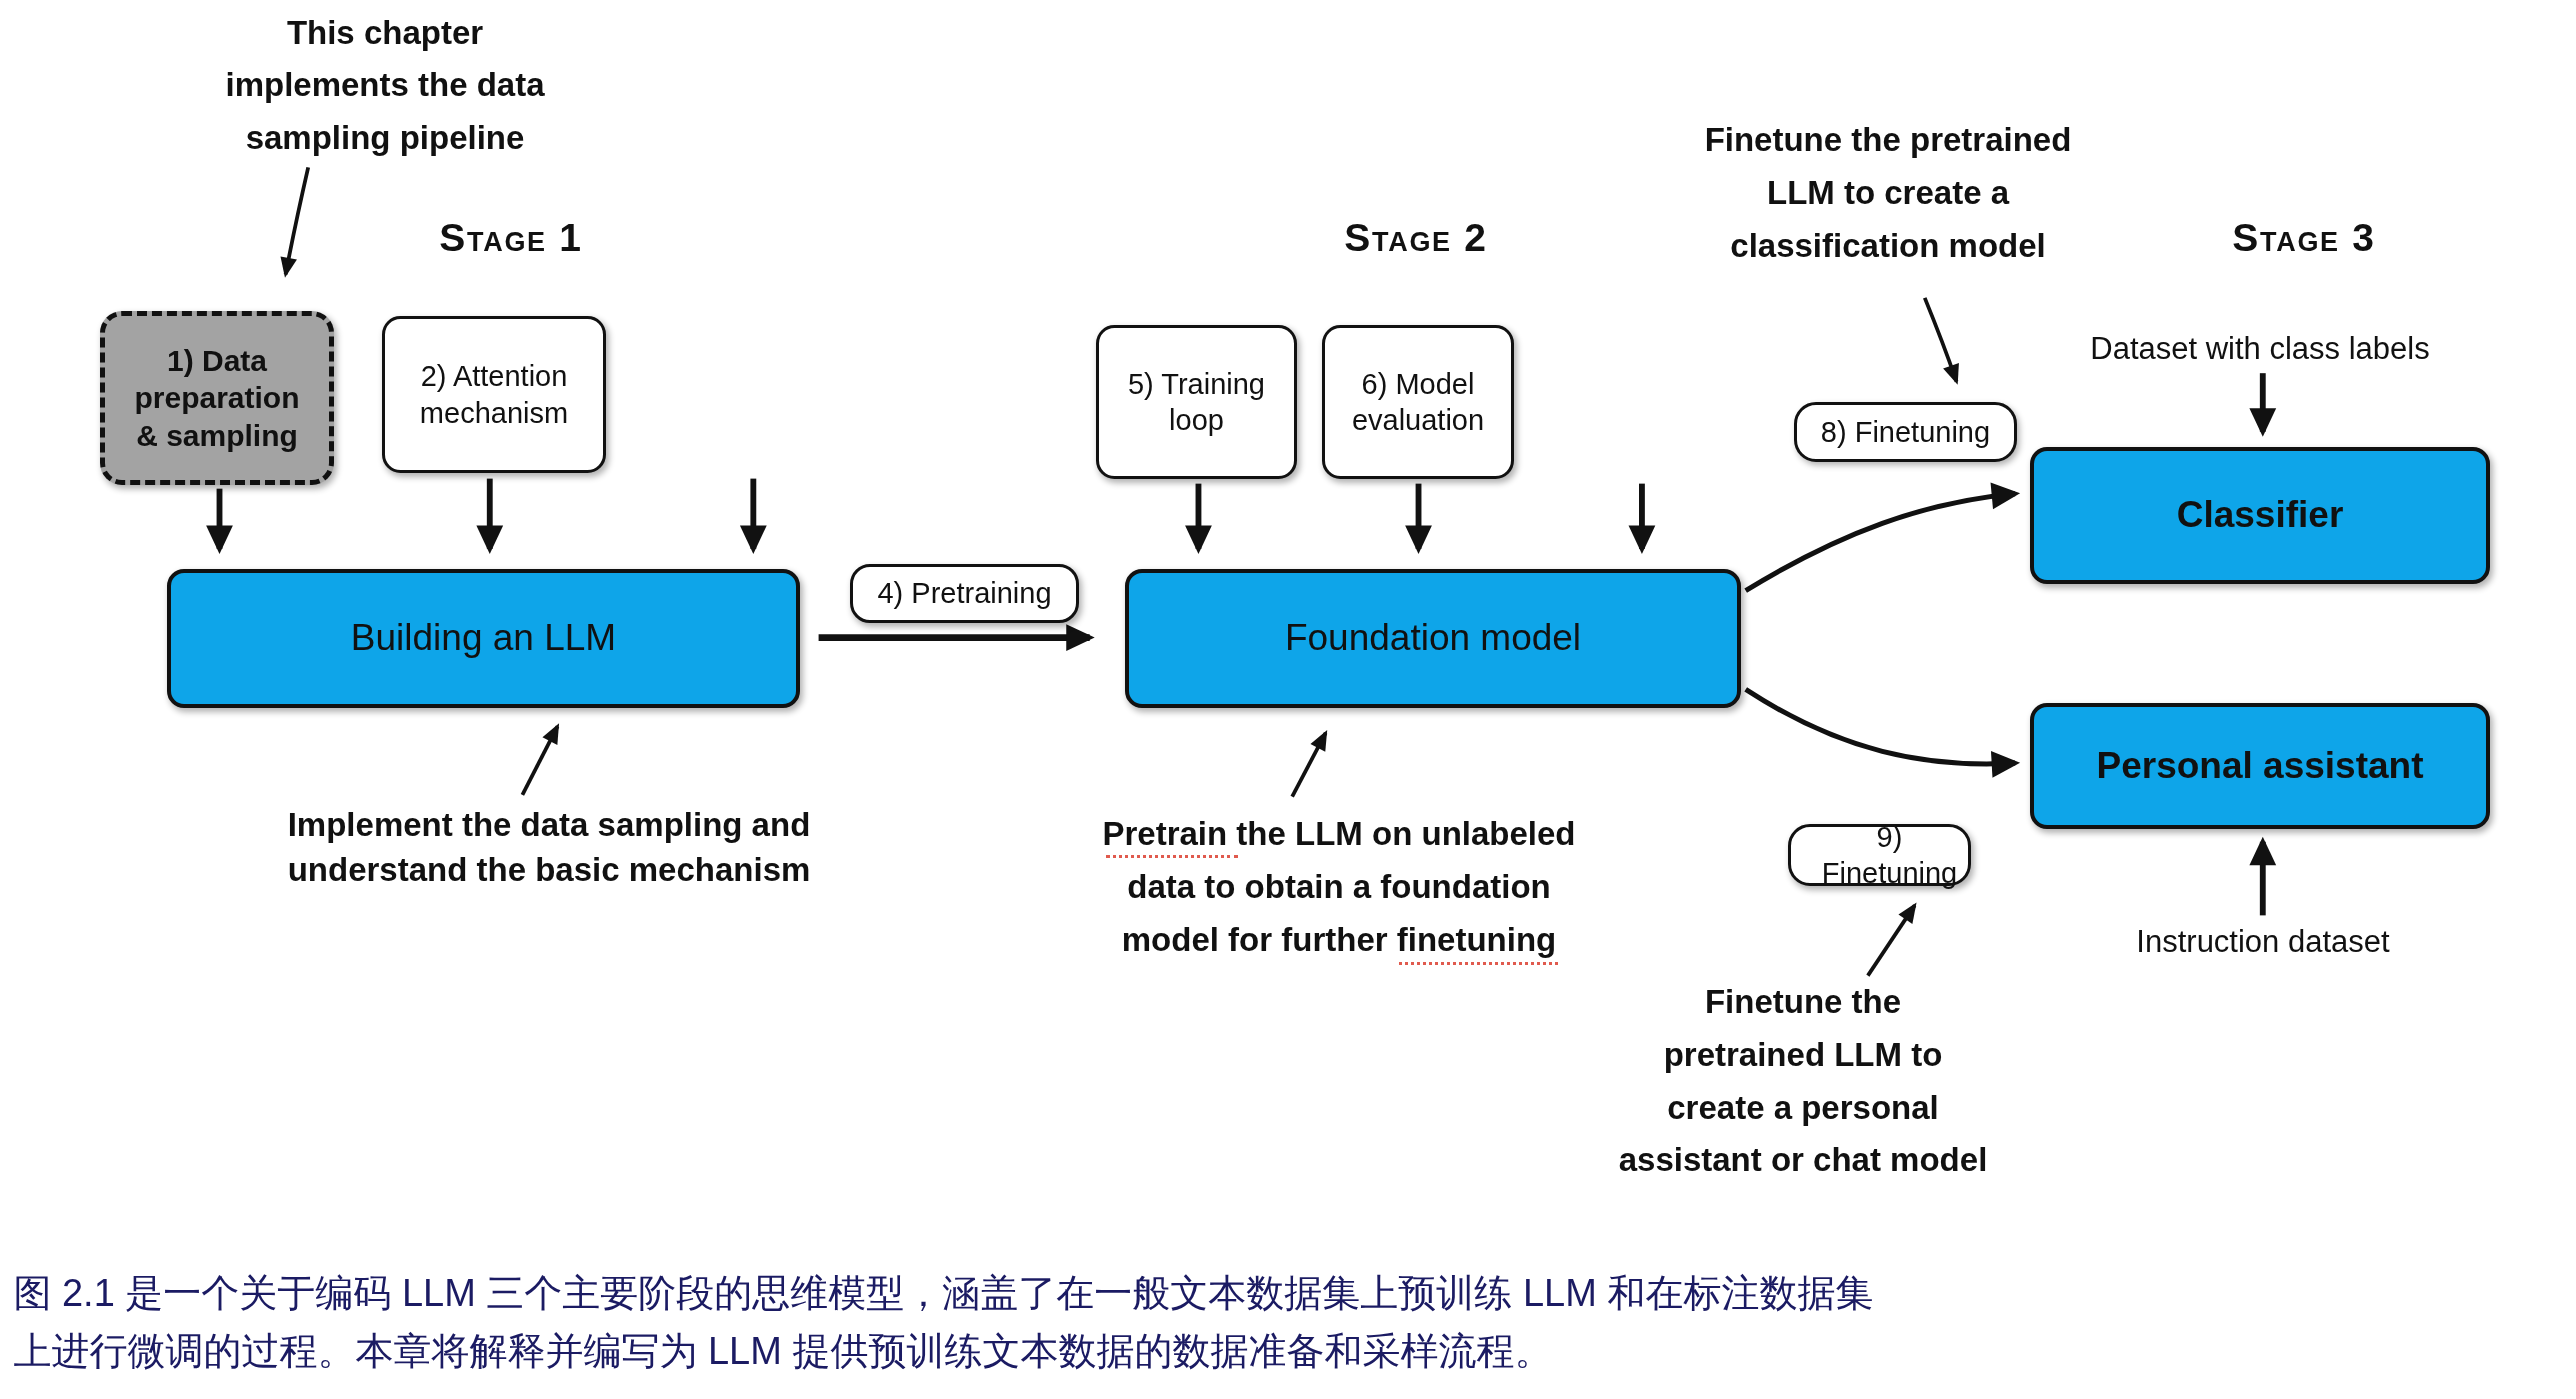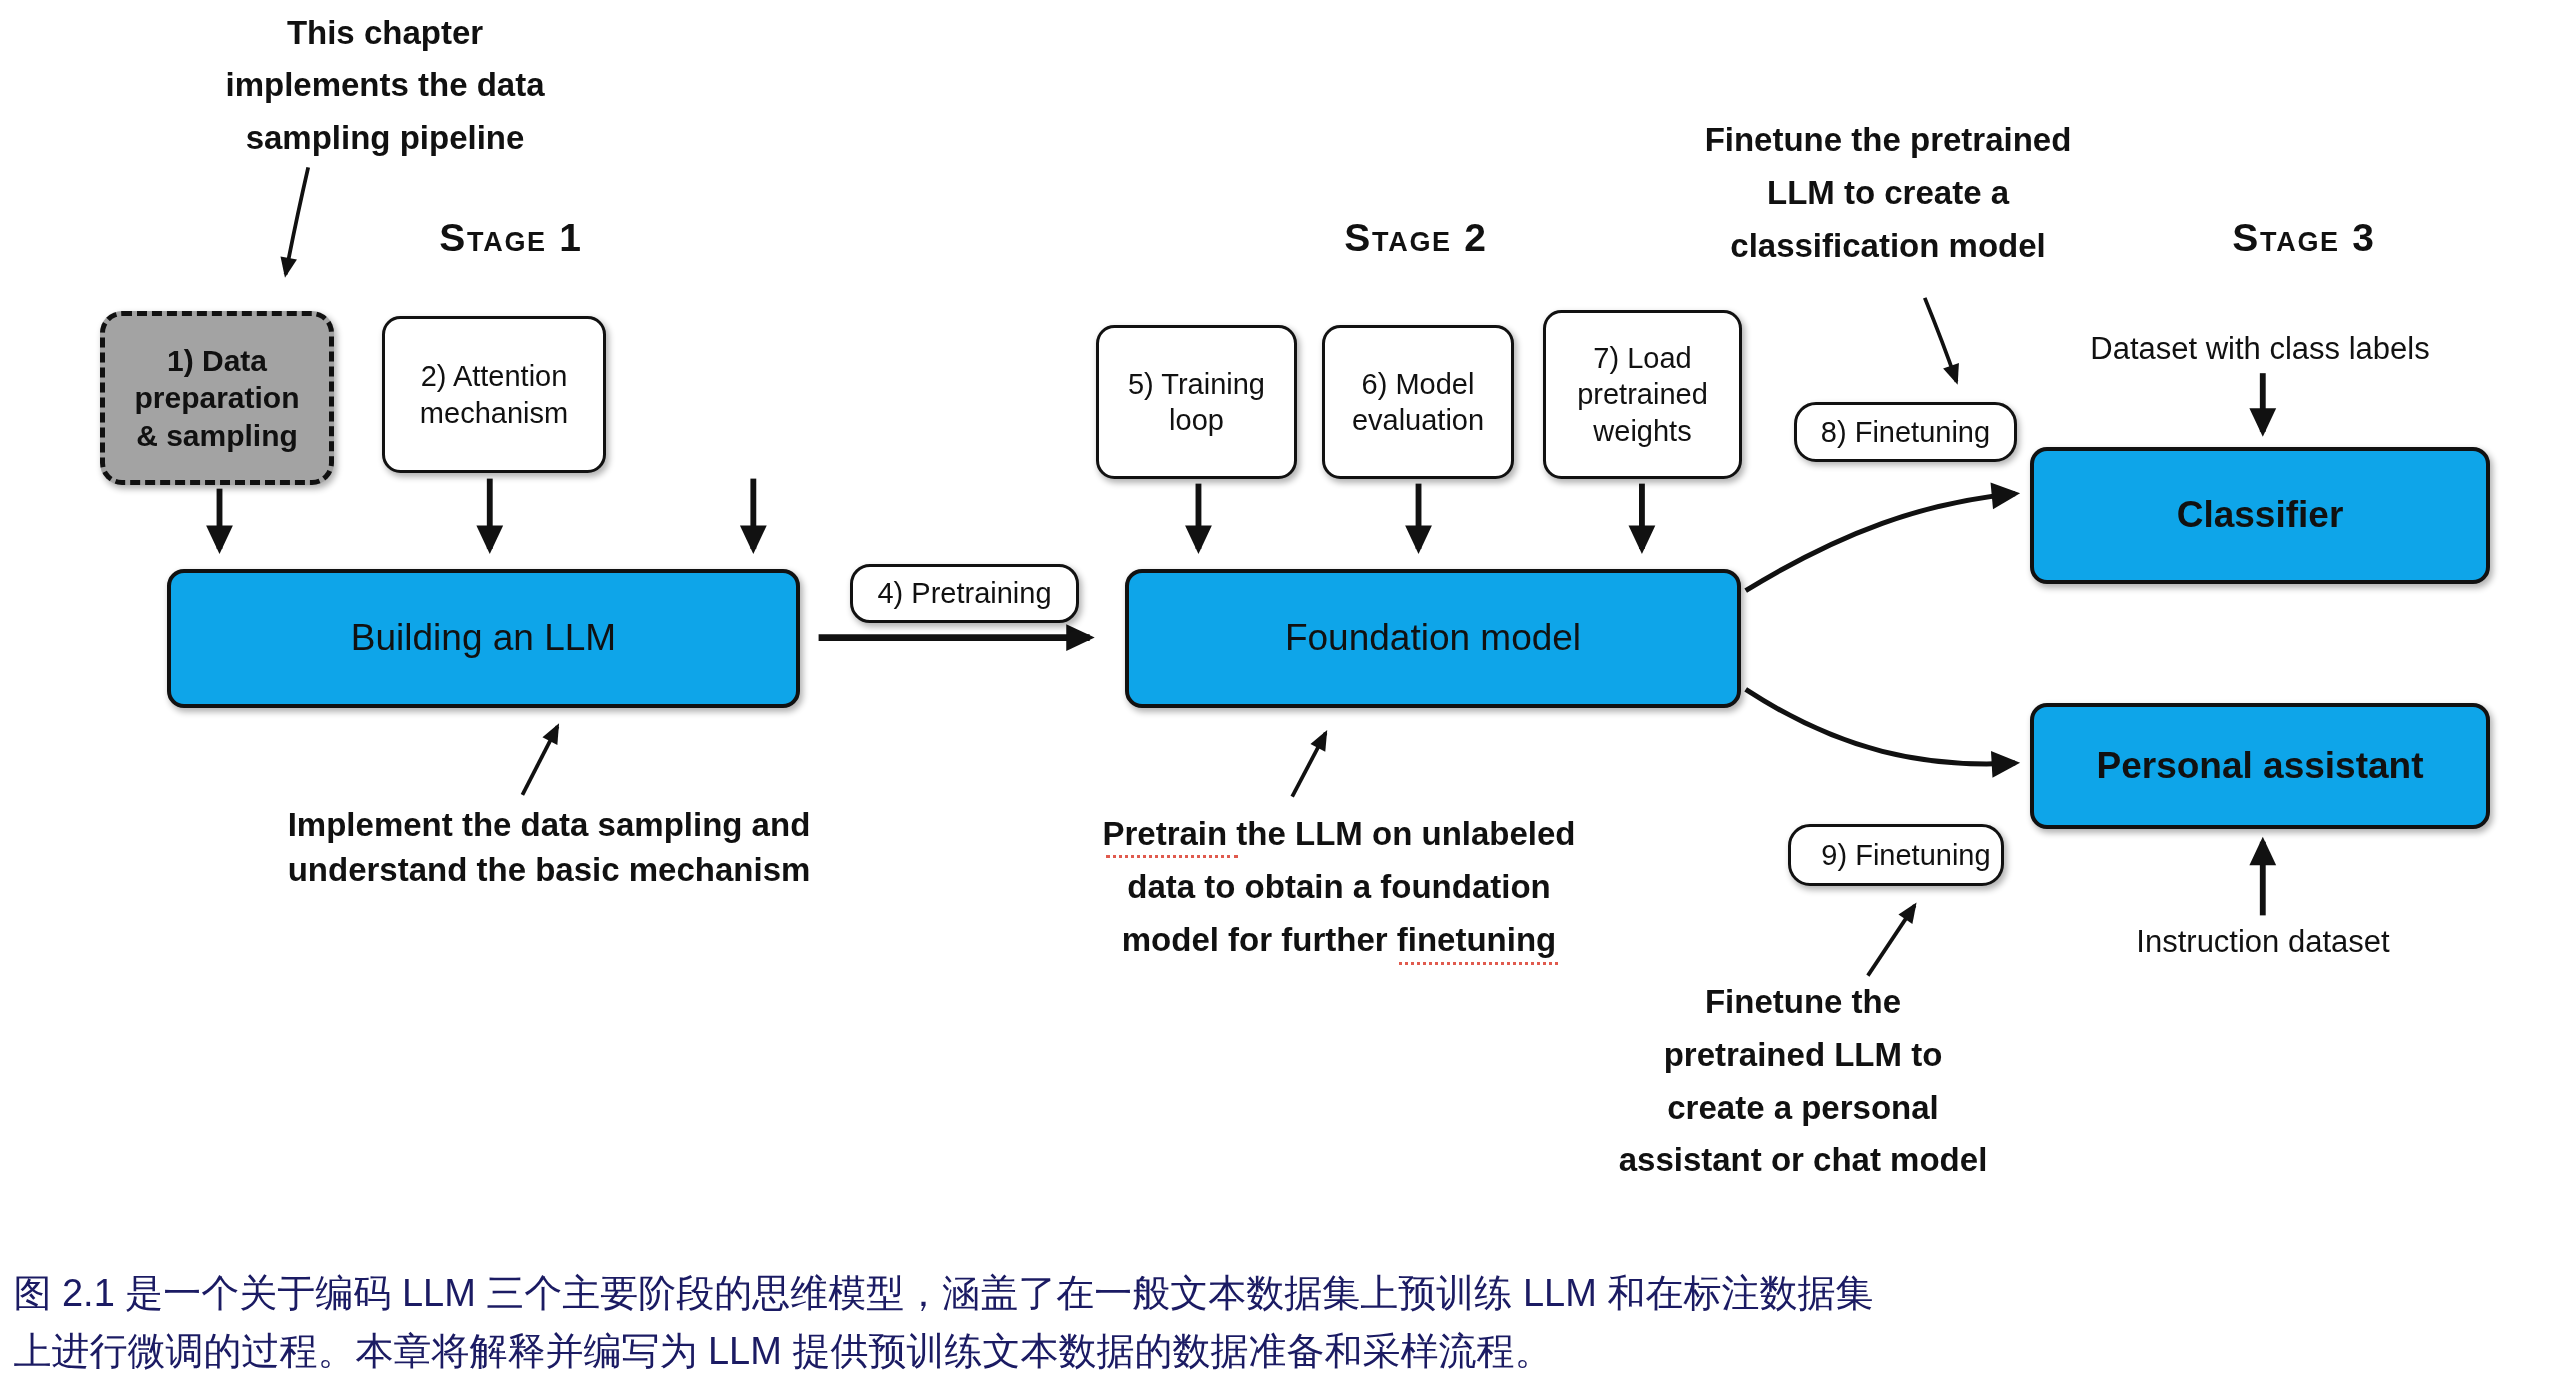--- a/index.html
+++ b/index.html
@@ -100,29 +100,26 @@
 &amp; sampling</div>
   <div class="box" style="left:382px;top:316px;width:224px;height:157px;">2) Attention
 mechanism</div>
   <div class="box blue" style="left:167px;top:569px;width:633px;height:139px;">Building an LLM</div>
   <div class="box" style="left:850px;top:564px;width:229px;height:59px;border-radius:20px;">4) Pretraining</div>
 
   <div class="box" style="left:1096px;top:325px;width:201px;height:154px;">5) Training
 loop</div>
   <div class="box" style="left:1322px;top:325px;width:192px;height:154px;">6) Model
 evaluation</div>
-  <div class="box" style="left:1543px;top:310px;width:199px;height:169px;">7) Load
-pretrained
-weights</div>
   <div class="box blue" style="left:1125px;top:569px;width:616px;height:139px;">Foundation model</div>
 
   <div class="box" style="left:1794px;top:402px;width:223px;height:60px;border-radius:22px;">8) Finetuning</div>
   <div class="plain" style="left:2260px;top:331px;">Dataset with class labels</div>
   <div class="box blue bold" style="left:2030px;top:447px;width:460px;height:137px;">Classifier</div>
   <div class="box blue bold" style="left:2030px;top:703px;width:460px;height:126px;">Personal assistant</div>
-  <div class="box" style="left:1788px;top:824px;width:216px;height:62px;border-radius:22px;padding-left:20px;">9) Finetuning</div>
+  <div class="box" style="left:1788px;top:824px;width:183px;height:62px;border-radius:22px;padding-left:20px;">9) Finetuning</div>
   <div class="plain" style="left:2263px;top:924px;">Instruction dataset</div>
 
   <div class="caption">图 2.1 是一个关于编码 LLM 三个主要阶段的思维模型，涵盖了在一般文本数据集上预训练 LLM 和在标注数据集
 上进行微调的过程。本章将解释并编写为 LLM 提供预训练文本数据的数据准备和采样流程。</div>
 
 </div>
 
 
 </body></html>

